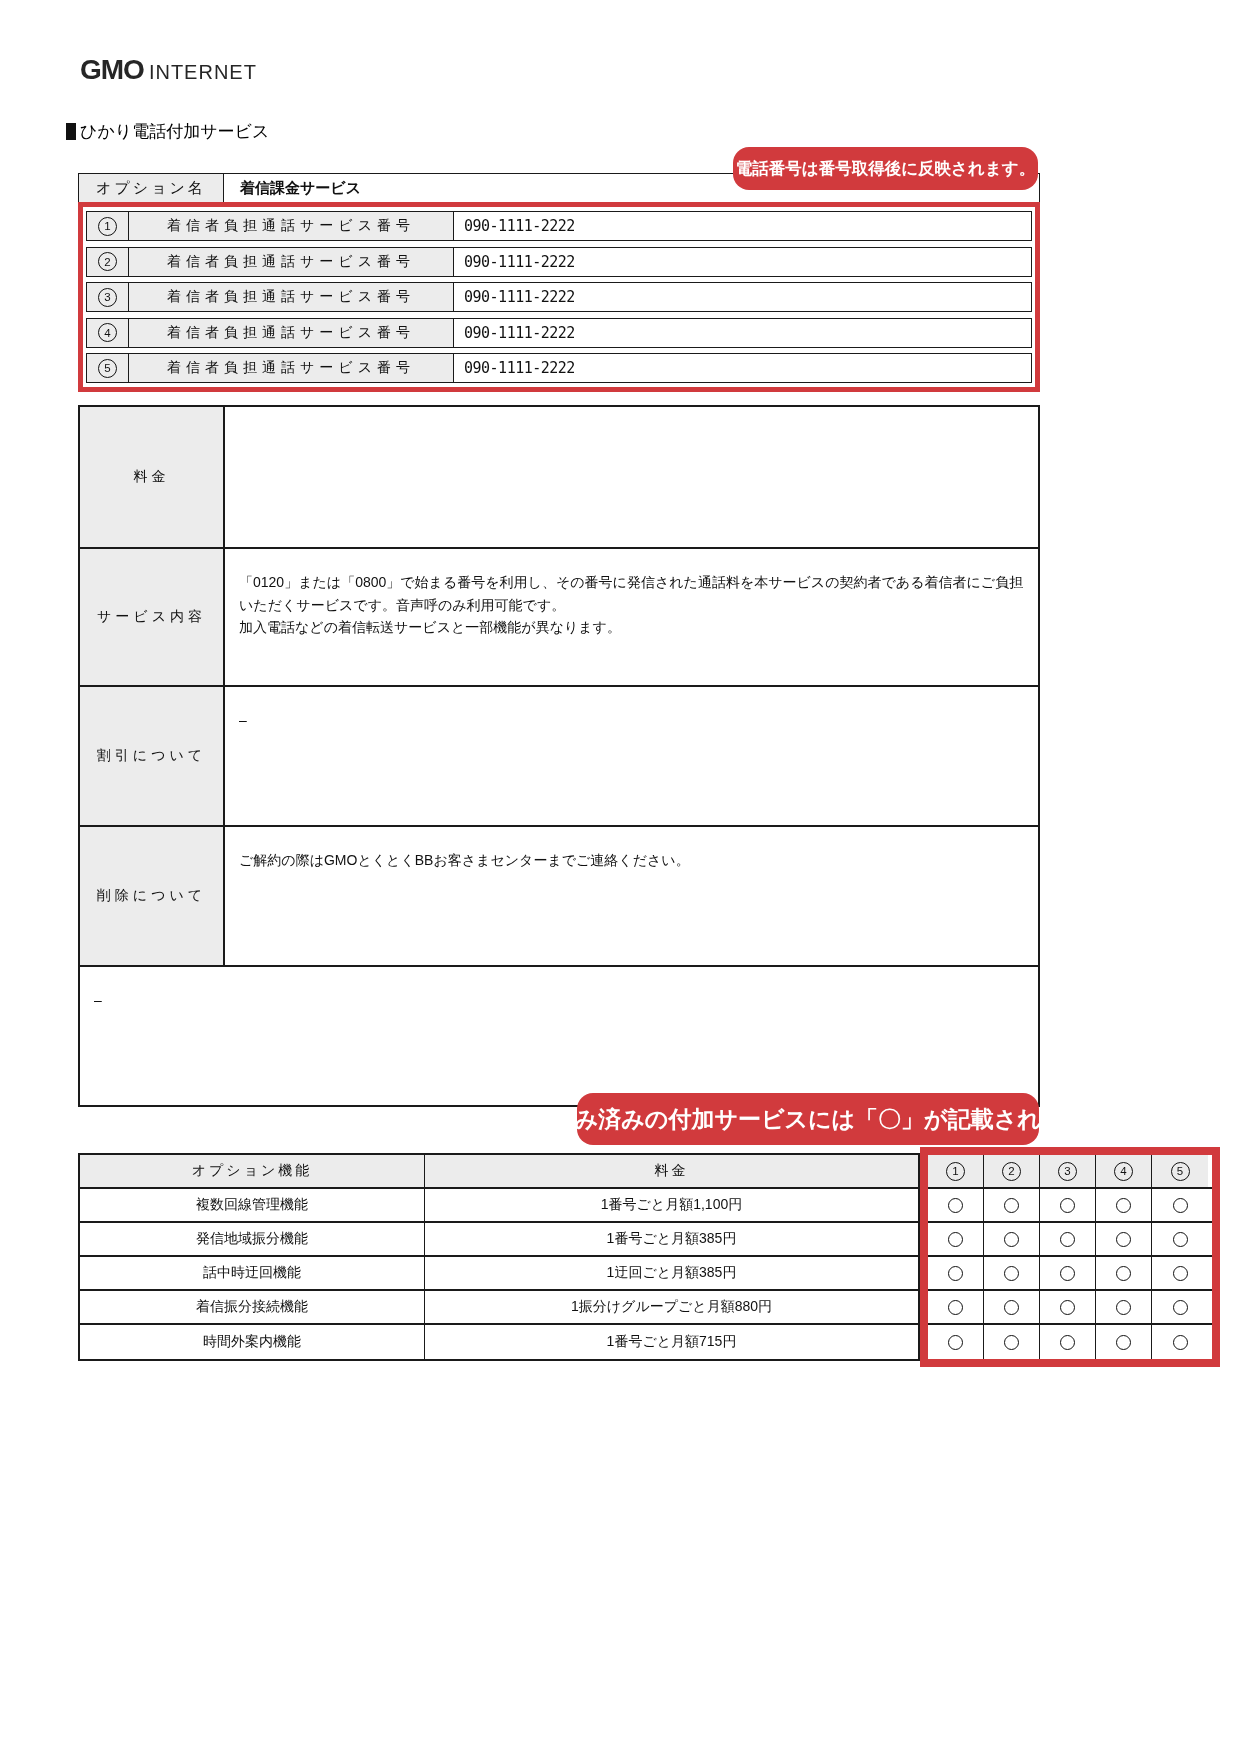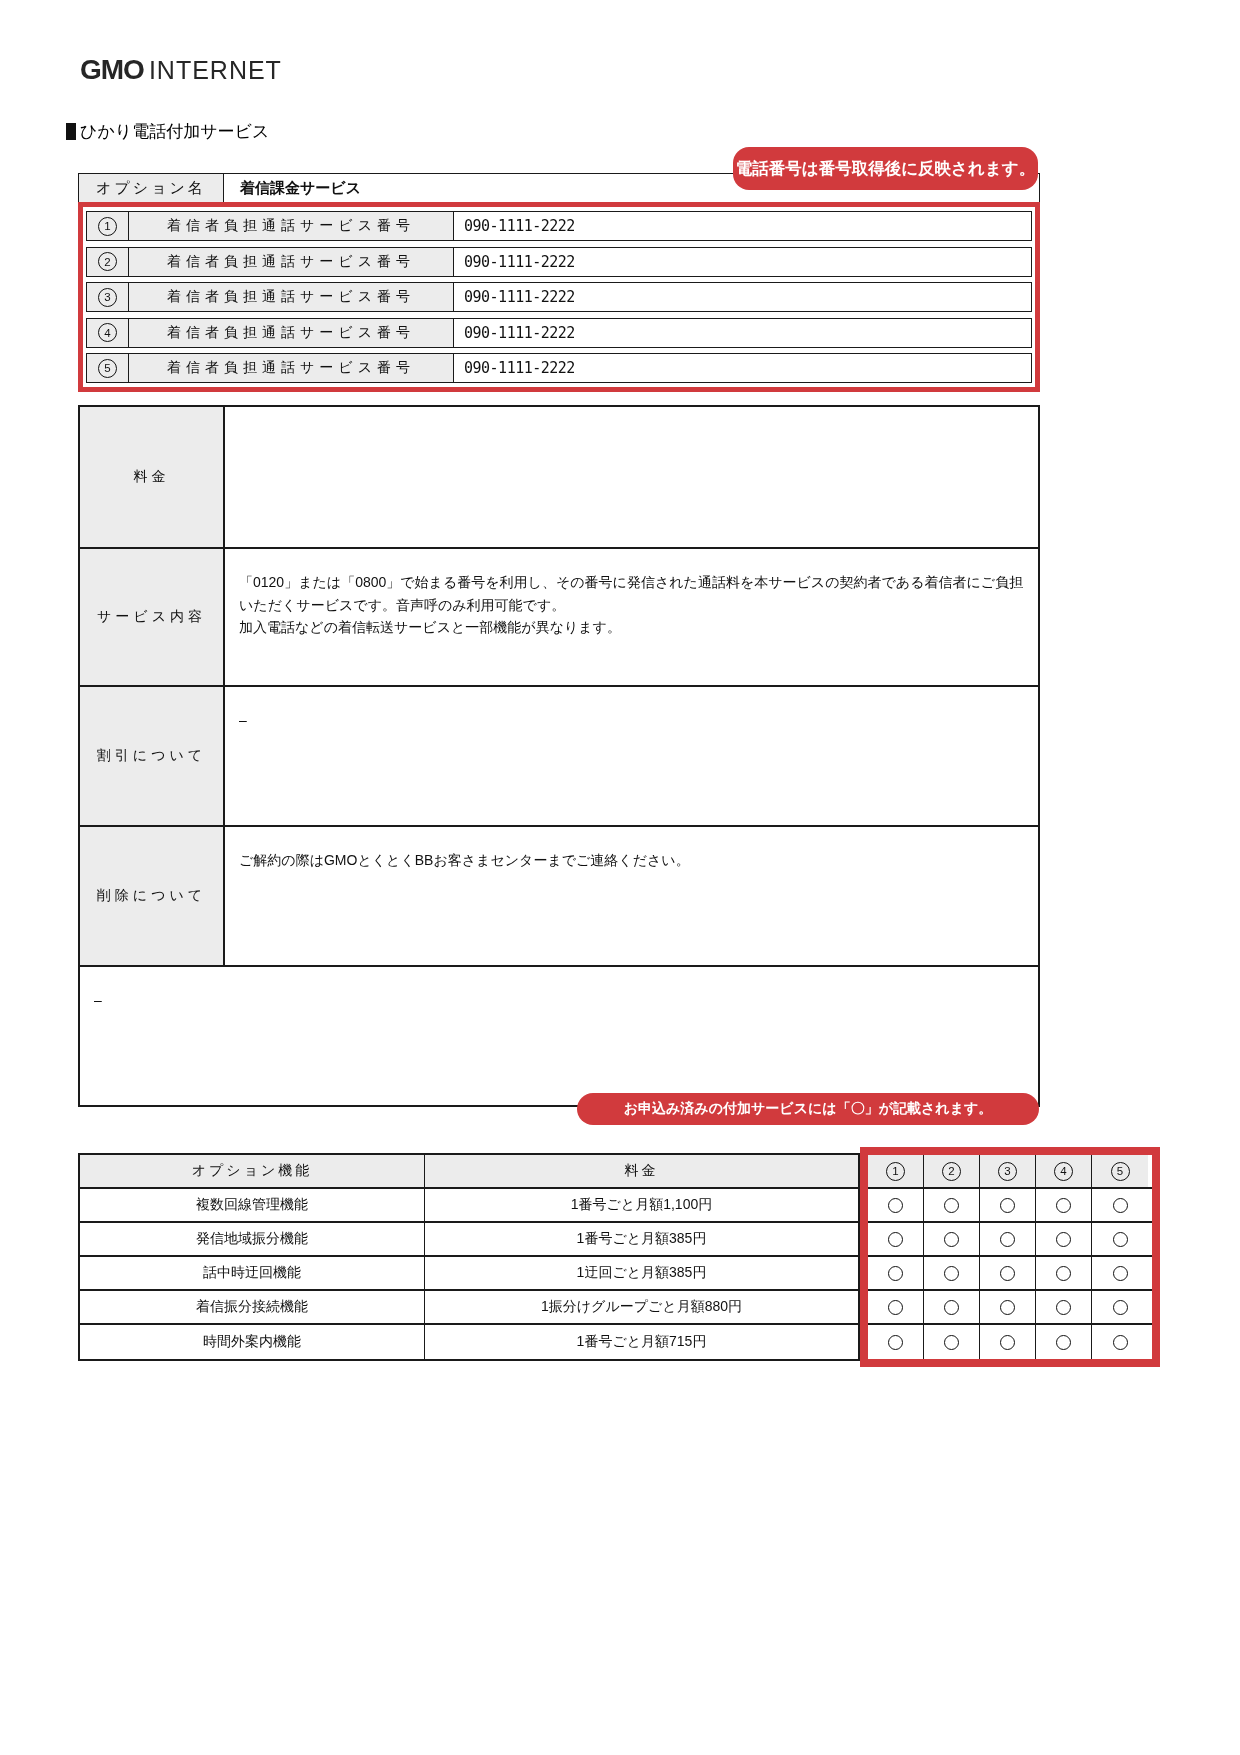--- a/index.html
+++ b/index.html
@@ -3,49 +3,49 @@
 <meta charset="utf-8">
 <style>
   html,body{margin:0;padding:0;background:#fff;}
   .page{
     position:relative;width:1240px;height:1755px;background:#ffffff;
     font-family:"Liberation Sans","DejaVu Sans",sans-serif;color:#111;overflow:hidden;
   }
   
   .logo{position:absolute;left:80px;top:54px;display:flex;align-items:baseline;color:#262626;}
   .logo .gmo{font-size:28px;font-weight:900;letter-spacing:-1px;}
-  .logo .inet{font-size:25px;font-weight:300;letter-spacing:1px;margin-left:5px;}
+  .logo .inet{font-size:20px;font-weight:300;letter-spacing:1px;margin-left:5px;}
   
   .sec-title{position:absolute;left:66px;top:120px;display:flex;align-items:center;font-size:17px;font-weight:500;color:#000;}
   .sec-marker{display:inline-block;width:10px;height:17px;background:#111;margin-right:4px;}
   
   .optname{position:absolute;left:78px;top:173px;width:962px;height:31px;display:flex;border:1px solid #1a1a1a;box-sizing:border-box;background:#fff;}
   .optname .lbl{width:145px;background:#ececec;border-right:1px solid #1a1a1a;display:flex;align-items:center;justify-content:center;font-size:15px;letter-spacing:3px;box-sizing:border-box;}
   .optname .val{flex:1;display:flex;align-items:center;padding-left:16px;font-size:15px;font-weight:700;}
   
   .banner{position:absolute;background:var(--red);color:#fff;font-weight:700;display:flex;align-items:center;justify-content:center;border-radius:16px;z-index:5;white-space:nowrap;}
   .banner1{left:733px;top:147px;width:305px;height:43px;font-size:16.5px;}
-  .banner2{left:577px;top:1093px;width:462px;height:32px;font-size:14px;}
+  .banner2{left:577px;top:1093px;width:462px;height:52px;font-size:23px;}
   
   .redbox1{position:absolute;left:78px;top:202px;width:962px;height:190px;border:5px solid var(--red);box-sizing:border-box;padding:4px 3px;display:flex;flex-direction:column;justify-content:space-between;background:#fff;}
   .srow{height:30px;display:flex;border:1px solid #1a1a1a;box-sizing:border-box;background:#fff;}
   .scell{display:flex;align-items:center;box-sizing:border-box;}
   .snum{width:42px;background:#ececec;border-right:1px solid #1a1a1a;justify-content:center;}
   .slabel{width:325px;background:#ececec;border-right:1px solid #1a1a1a;justify-content:center;font-size:14px;font-weight:500;letter-spacing:5px;}
   .svalue{flex:1;padding-left:10px;font-family:"DejaVu Sans Mono","Liberation Mono",monospace;font-size:15px;letter-spacing:-0.5px;}
   .circnum{display:flex;align-items:center;justify-content:center;width:19px;height:19px;border:1.2px solid #111;border-radius:50%;font-size:11.5px;box-sizing:border-box;background:transparent;}
   
   .dtable{position:absolute;left:78px;top:405px;width:962px;border:2px solid #1a1a1a;box-sizing:border-box;background:#fff;}
   .drow{display:flex;border-top:2px solid #1a1a1a;box-sizing:border-box;}
   .drow:first-child{border-top:none;}
   .dlabel{width:145px;background:#ececec;border-right:2px solid #1a1a1a;display:flex;align-items:center;justify-content:center;font-size:14px;letter-spacing:4px;box-sizing:border-box;text-align:center;}
   .dcontent{flex:1;padding:22px 14px 0 14px;font-size:14px;line-height:22.5px;box-sizing:border-box;}
   
   .btable{position:absolute;left:78px;top:1153px;display:flex;align-items:flex-start;}
-  .bleft{width:782px;border:2px solid #1a1a1a;box-sizing:border-box;background:#fff;}
+  .bleft{width:842px;border:2px solid #1a1a1a;box-sizing:border-box;background:#fff;}
   .brow{display:flex;height:34px;border-bottom:2px solid #1a1a1a;box-sizing:border-box;}
   .brow:last-child{border-bottom:none;}
   .bhead .bcell{background:#ececec;font-size:14px;letter-spacing:3px;}
   .bcell{display:flex;align-items:center;justify-content:center;box-sizing:border-box;font-size:14px;}
   .bfeat{width:345px;border-right:1px solid #1a1a1a;}
   .bfee{flex:1;}
   .bred{border:8px solid var(--red);box-sizing:border-box;margin-top:-6px;background:#fff;}
   .bred .brow{width:284px;}
   .mcell{width:56px;border-right:1px solid #1a1a1a;display:flex;align-items:center;justify-content:center;box-sizing:border-box;}
   .mcell:last-child{border-right:none;}

